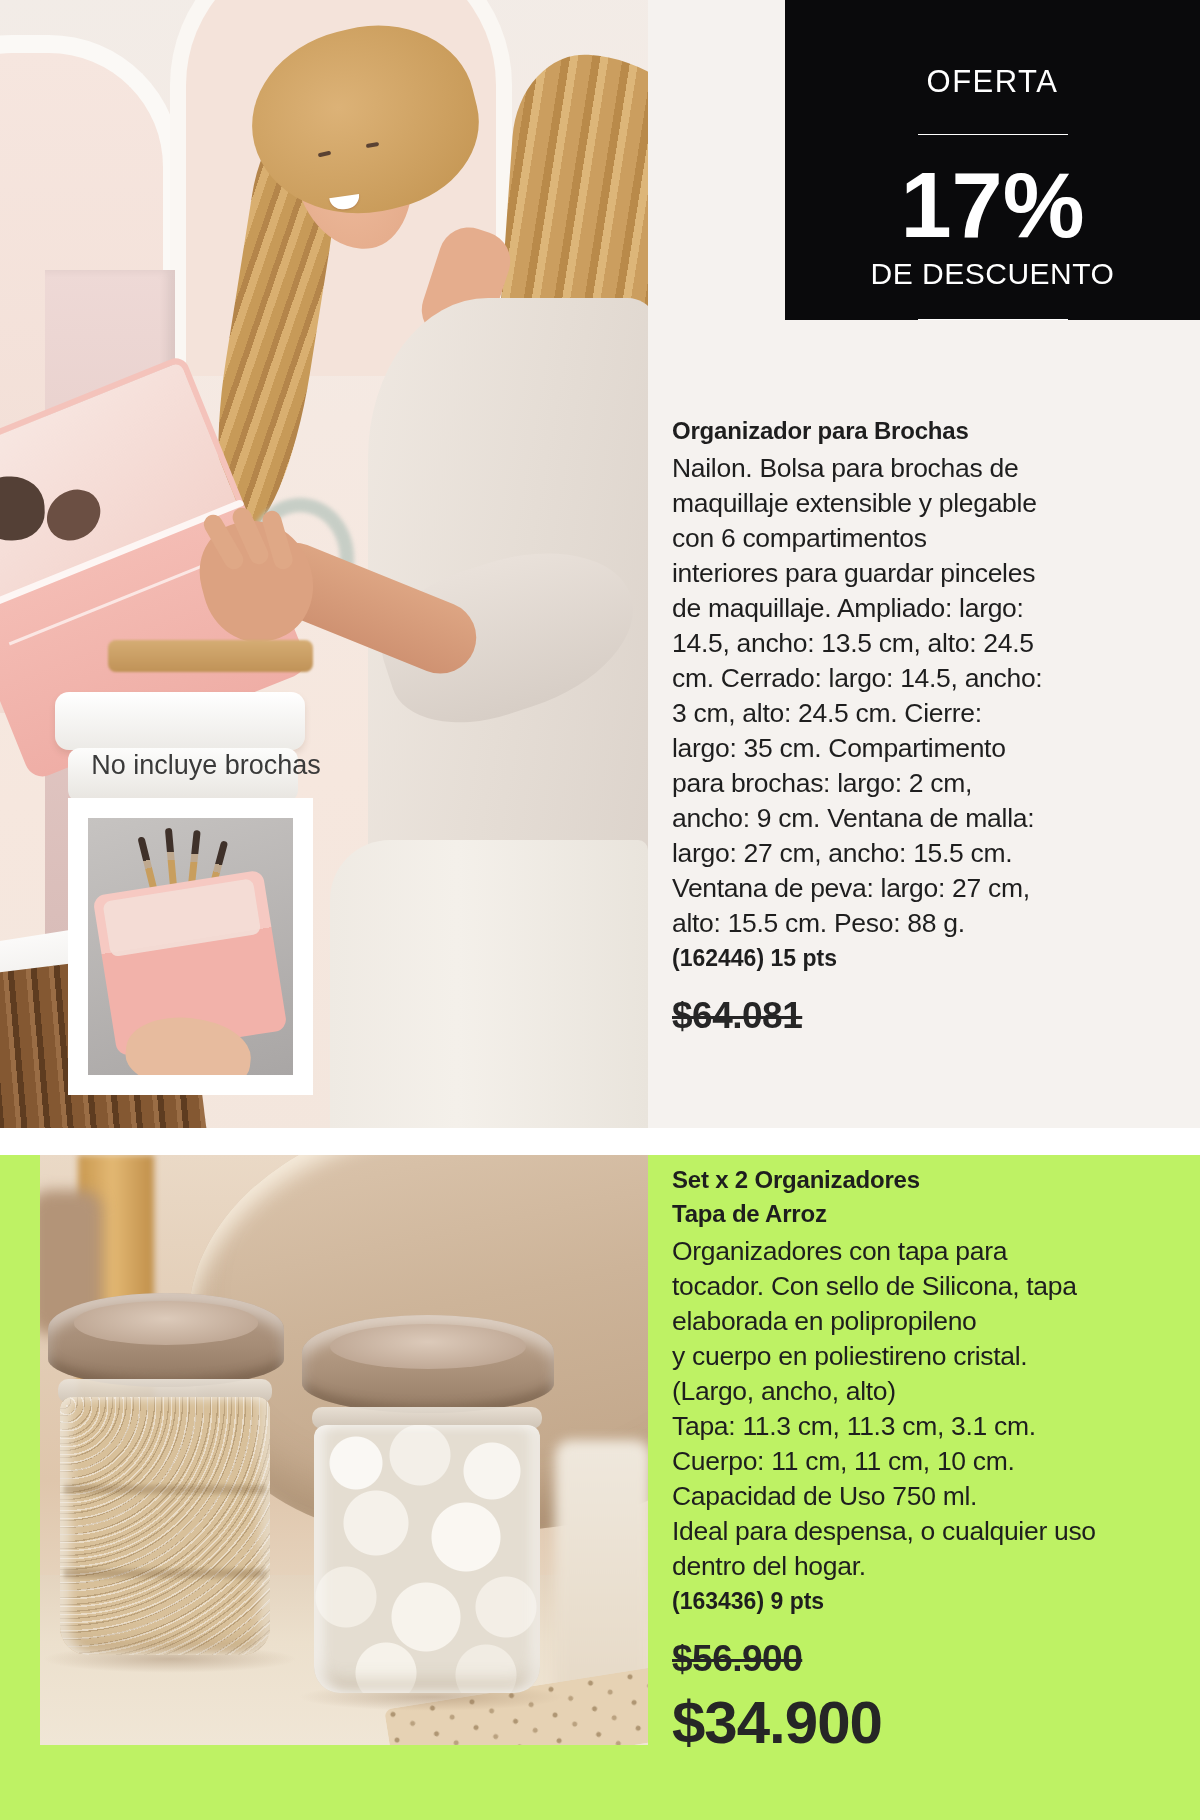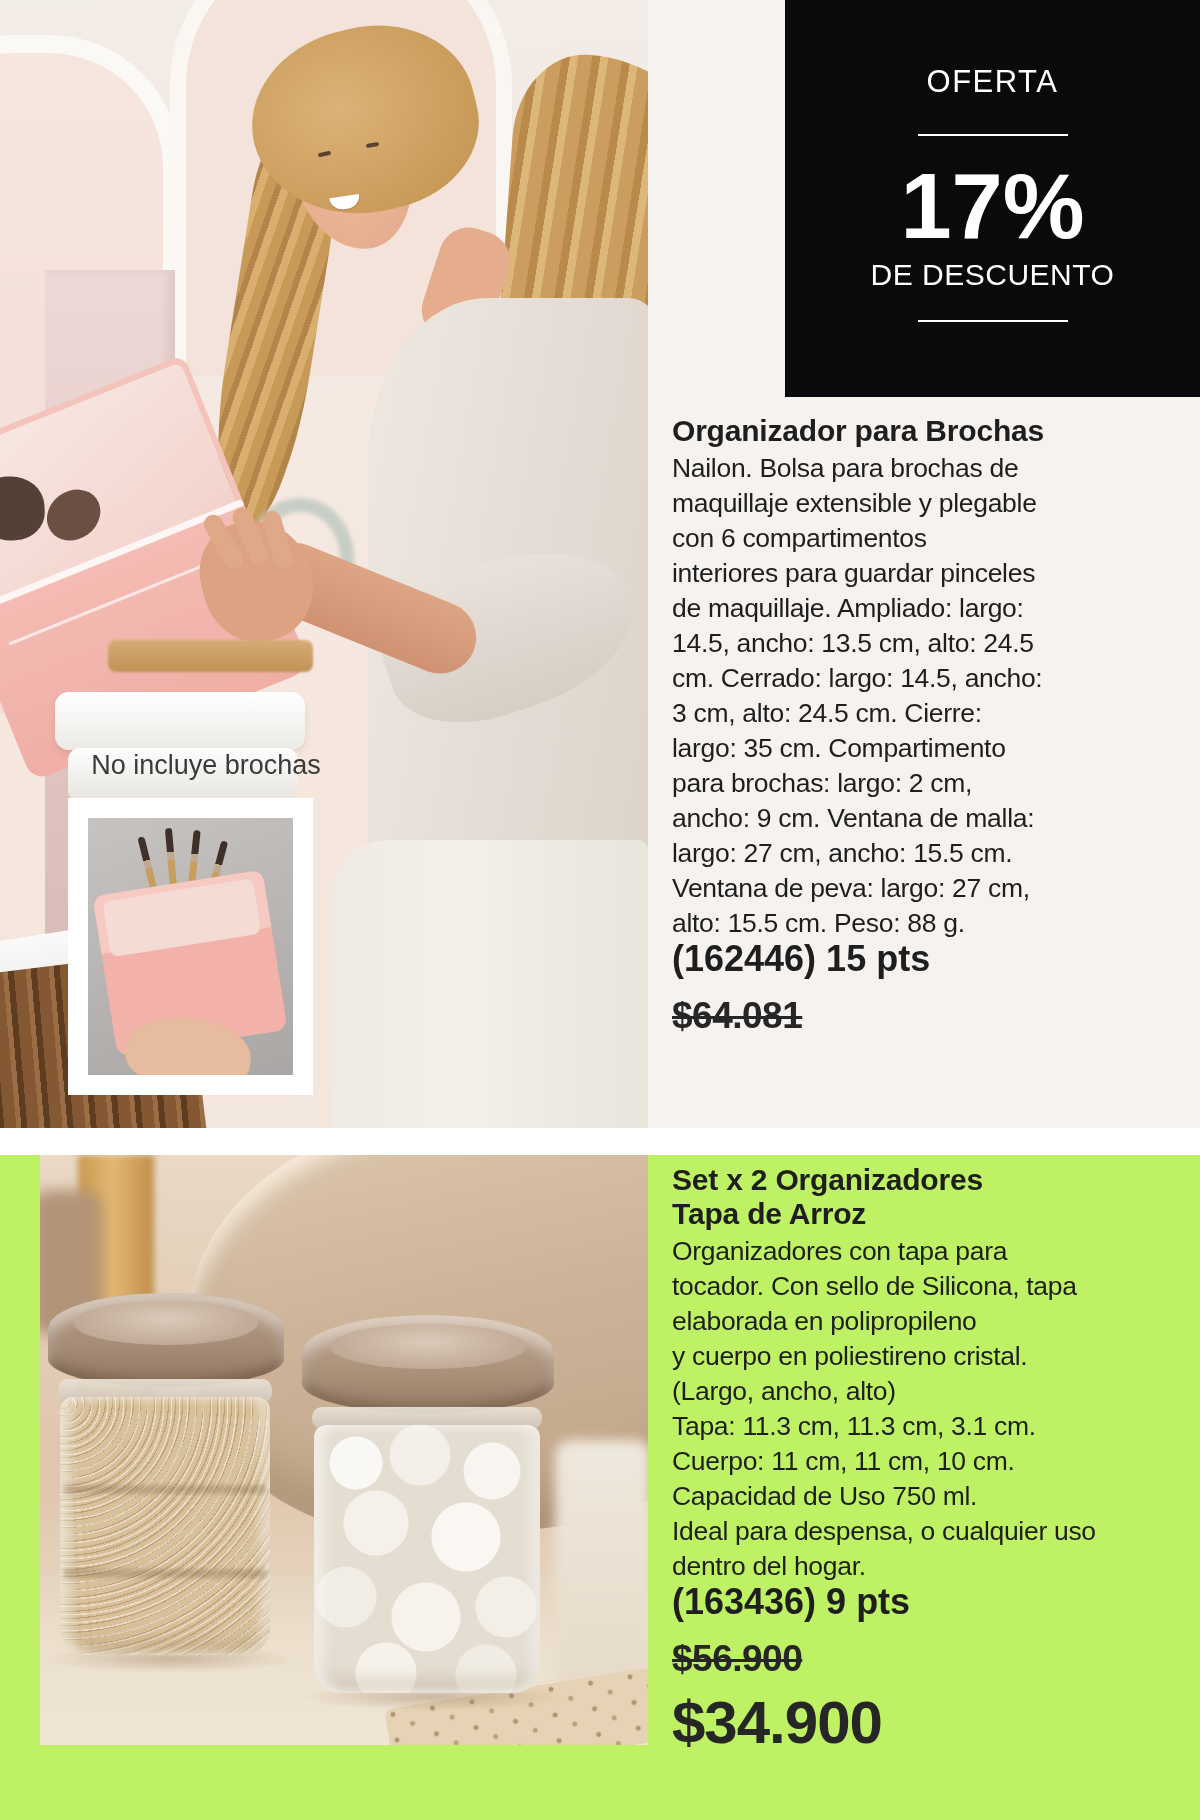--- a/index.html
+++ b/index.html
@@ -96,37 +96,37 @@
   .i-hand{position:absolute;left:38px;top:200px;width:125px;height:70px;background:#e7bb9e;
     border-radius:50% 50% 40% 40%;transform:rotate(6deg);}
   .i-brush{position:absolute;width:7px;height:72px;border-radius:4px;
     background:linear-gradient(180deg,#3f312a 0 24px,#bfa98f 24px 32px,#c89e5e 32px);}
   .i-brush.b1{left:58px;top:18px;transform:rotate(-14deg);}
   .i-brush.b2{left:80px;top:10px;transform:rotate(-5deg);}
   .i-brush.b3{left:102px;top:12px;transform:rotate(6deg);}
   .i-brush.b4{left:124px;top:22px;transform:rotate(15deg);}
 
   
-  .badge{position:absolute;left:785px;top:0;width:415px;height:397px;background:#0a0a0c;
+  .badge{position:absolute;left:785px;top:0;width:415px;height:320px;background:#0a0a0c;
     color:#ffffff;display:flex;flex-direction:column;align-items:center;z-index:8;}
   .badge-label{margin-top:64px;font-size:31px;font-weight:500;letter-spacing:1.5px;}
   .badge-rule{width:150px;height:2px;background:#ffffff;}
   .rule-top{margin-top:34px;}
   .badge-pct{font-size:92px;font-weight:700;line-height:1;margin-top:24px;}
   .badge-sub{font-size:30px;font-weight:400;letter-spacing:.5px;margin-top:6px;}
   .rule-bottom{margin-top:28px;}
 
   
   .ptext{position:absolute;left:672px;width:525px;color:#1e1e1e;}
   .p1{top:414px;}
   .p2{top:8px;}
-  .ptitle{font-size:30px;font-weight:700;line-height:34px;margin:0 0 3px 0;
+  .ptitle{font-size:24px;font-weight:700;line-height:34px;margin:0 0 3px 0;
     white-space:pre-line;letter-spacing:-.2px;}
   .pdesc{font-size:26.5px;line-height:35px;margin:0;white-space:pre-line;letter-spacing:-.3px;}
-  .pcode{font-size:36px;font-weight:700;line-height:35px;margin:0;}
+  .pcode{font-size:23px;font-weight:700;line-height:35px;margin:0;}
   .pold{font-size:37px;font-weight:600;margin:19px 0 0 0;color:#262626;
     text-decoration:line-through;text-decoration-thickness:3px;letter-spacing:-.5px;}
   .pnew{font-size:60px;font-weight:800;margin:8px 0 0 0;color:#262626;letter-spacing:-1px;}
 
   
   .photo-bottom{position:absolute;left:40px;top:0;width:608px;height:590px;overflow:hidden;
     background:linear-gradient(180deg,#ead9c6 0%,#e2cdb6 30%,#dfc6ac 55%,#e8d7c2 78%,#eee2d0 100%);}
   .b-wood{position:absolute;left:38px;top:0;width:76px;height:430px;
     background:linear-gradient(90deg,#c8984f,#e3b873 45%,#c08f4a);filter:blur(3px);}
   .b-dark1{position:absolute;left:-10px;top:35px;width:72px;height:145px;background:#b39478;

